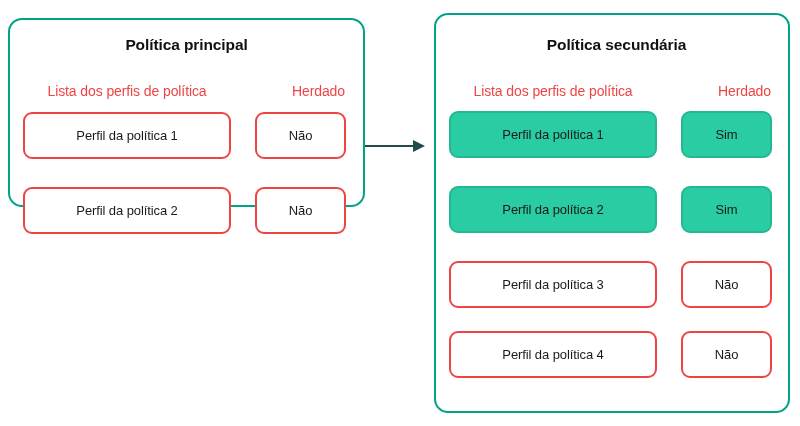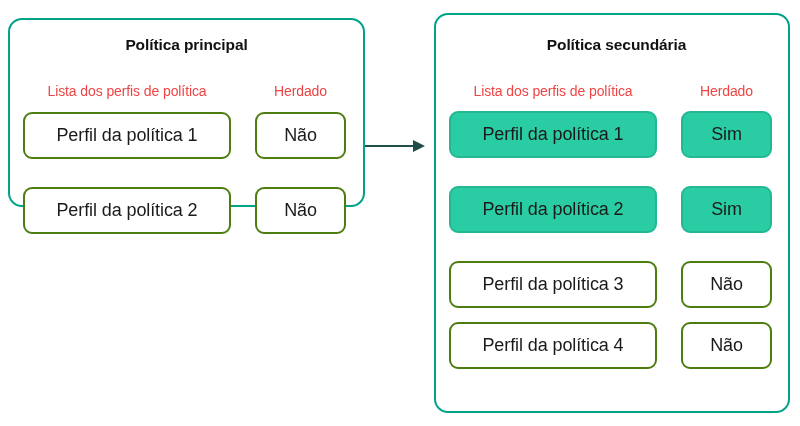--- a/index.html
+++ b/index.html
@@ -73,43 +73,43 @@
     color: #ef4444;
     text-align: center;
     letter-spacing: -0.1px;
     white-space: nowrap;
   }
   .col-header--profiles {
     left: 13px;
     width: 208px;
   }
   .col-header--inherited {
-    left: 245px;
+    left: 263px;
     width: 91px;
   }
 
   
   .row {
     position: absolute;
     left: 0;
     right: 0;
     height: 47px;
   }
 
   .cell {
     position: absolute;
     box-sizing: border-box;
-    border: 2px solid #4d7c0f;
+    border: 2px solid #ef4444;
     border-radius: 9px;
     background: #ffffff;
     height: 47px;
     display: flex;
     align-items: center;
     justify-content: center;
-    font-size: 18px;
+    font-size: 13px;
     color: #1a1a1a;
     letter-spacing: -0.1px;
     white-space: nowrap;
   }
   .cell--profile {
     left: 13px;
     width: 208px;
   }
   .cell--inherited {
     left: 245px;
@@ -180,20 +180,20 @@
     <div class="row" style="top:171px;">
       <div class="cell cell--profile is-filled">Perfil da política 2</div>
       <div class="cell cell--inherited is-filled">Sim</div>
     </div>
 
     <div class="row" style="top:246px;padding-left:14px;">
       <div class="cell cell--profile">Perfil da política 3</div>
       <div class="cell cell--inherited">Não</div>
     </div>
 
-    <div class="row" style="top:307px;">
+    <div class="row" style="top:316px;">
       <div class="cell cell--profile">Perfil da política 4</div>
       <div class="cell cell--inherited">Não</div>
     </div>
 
   </div>
 
 </div>
 
 </body></html>

